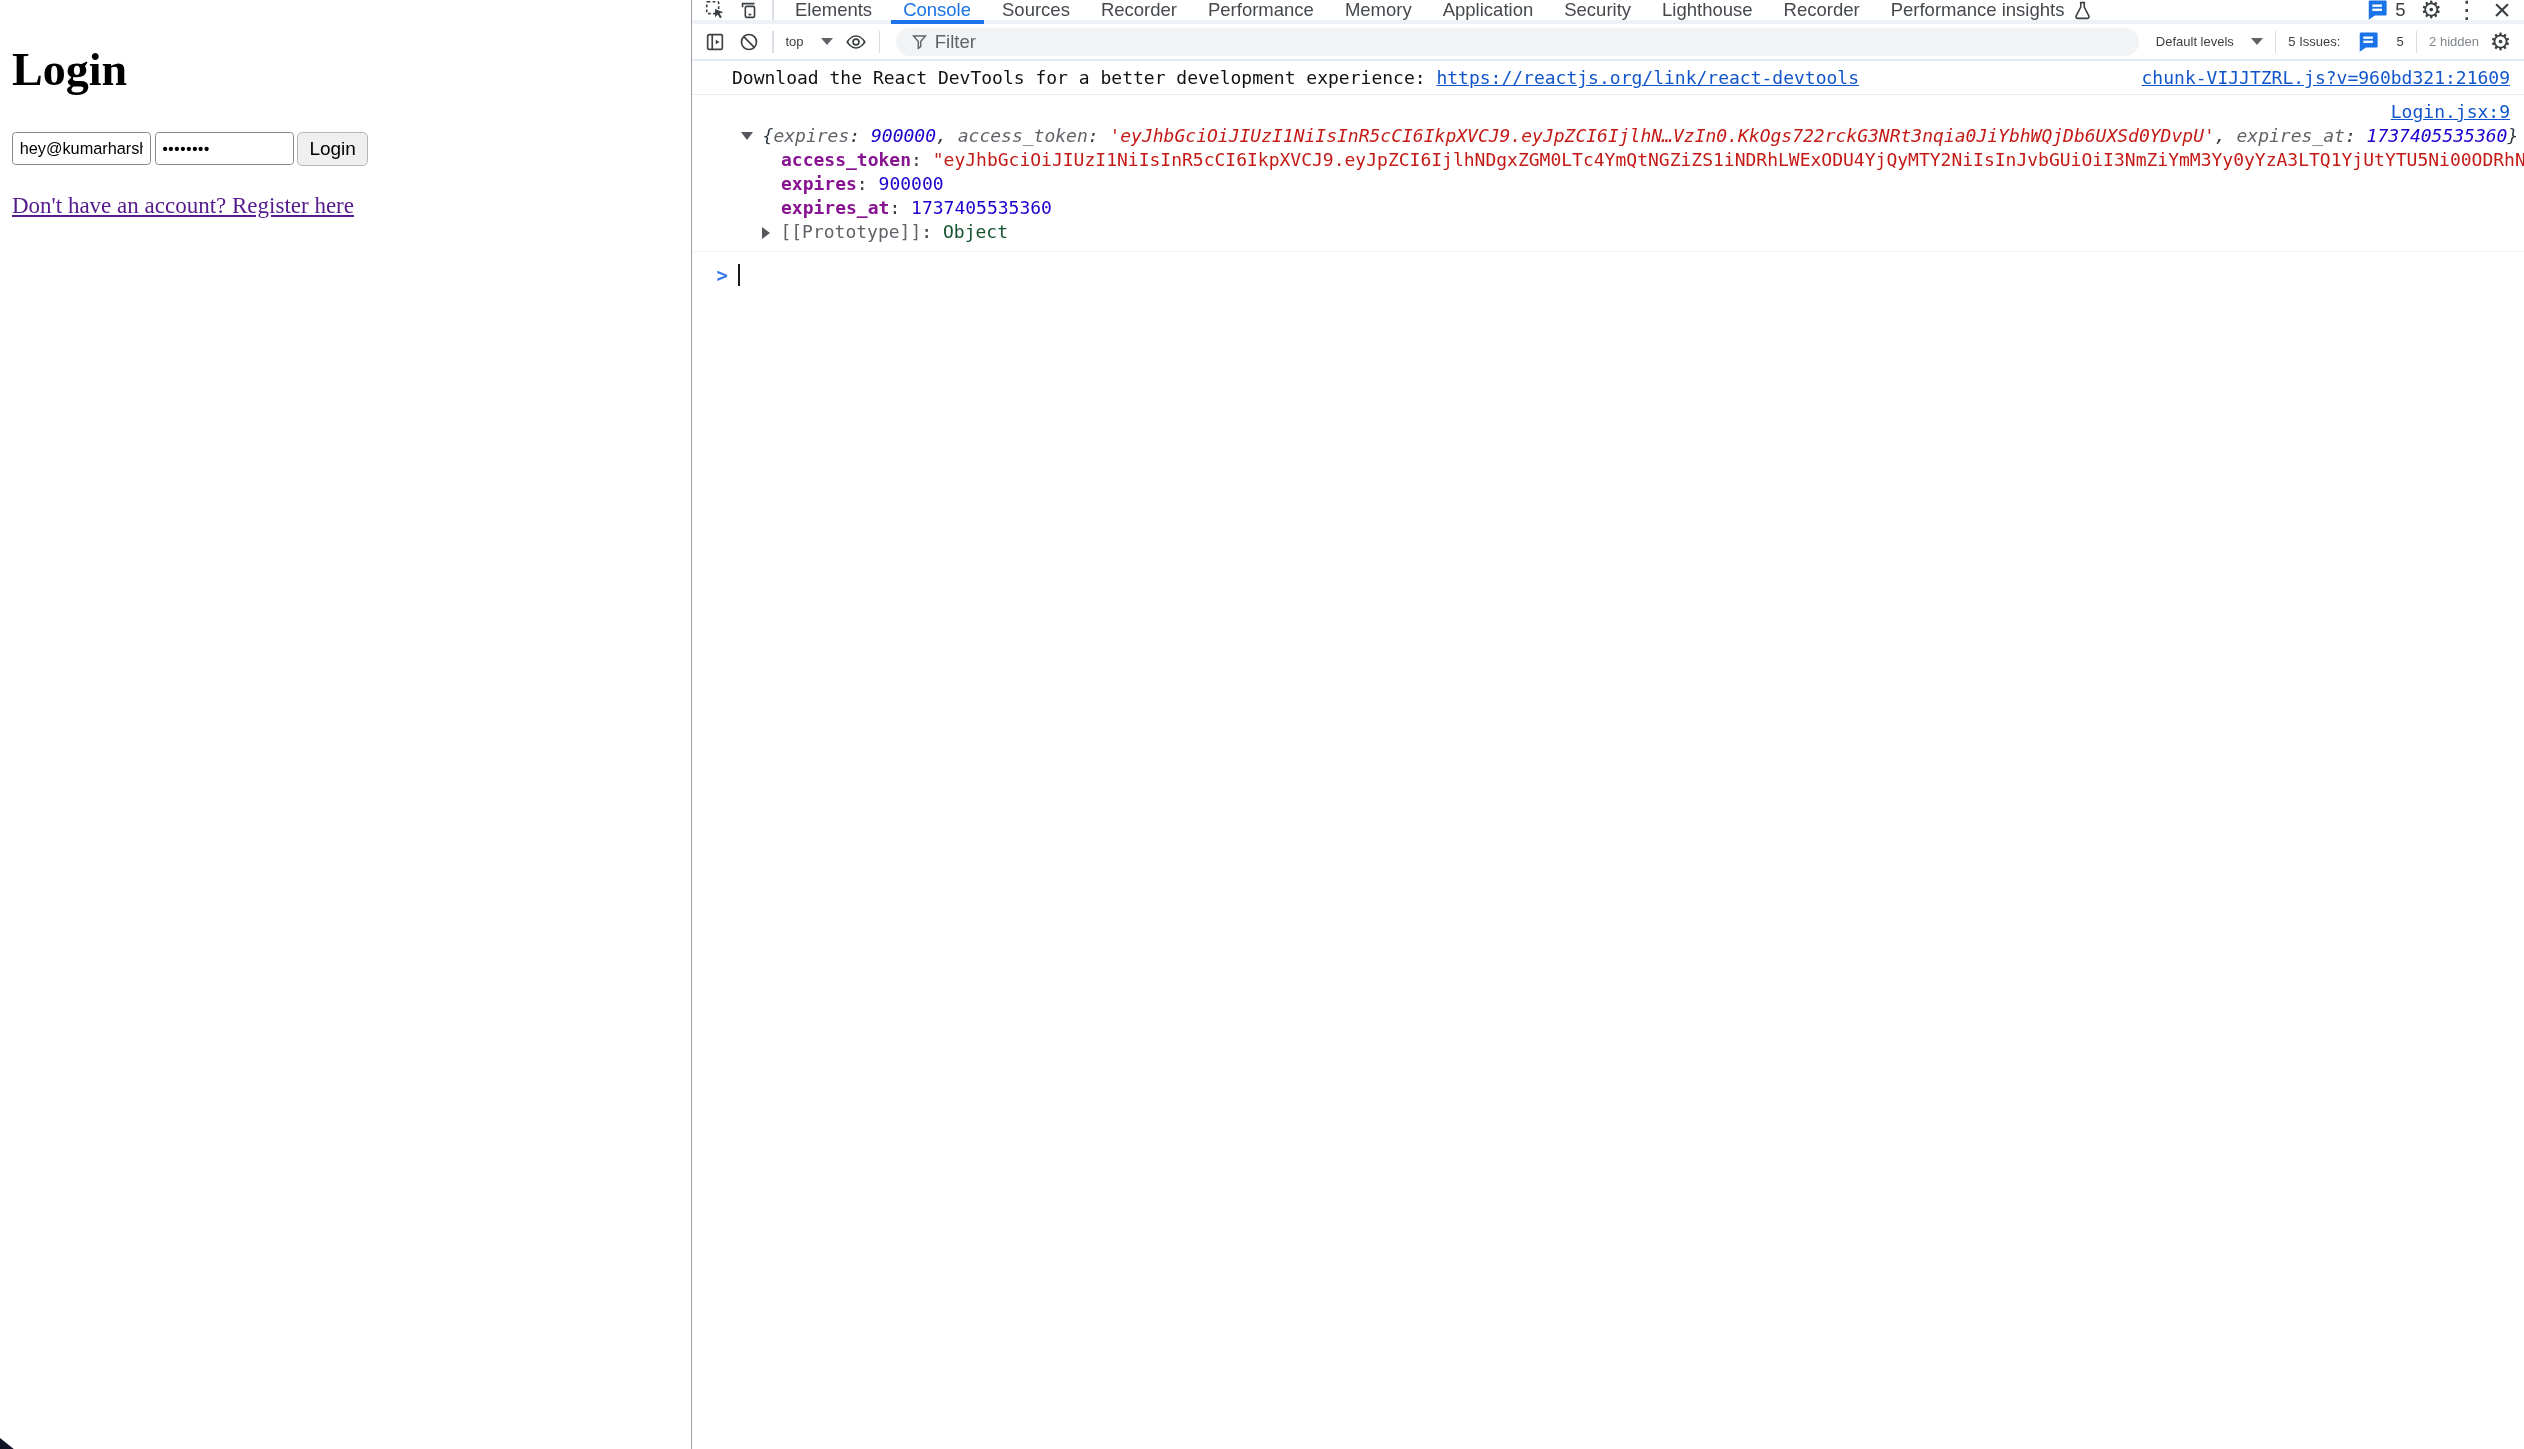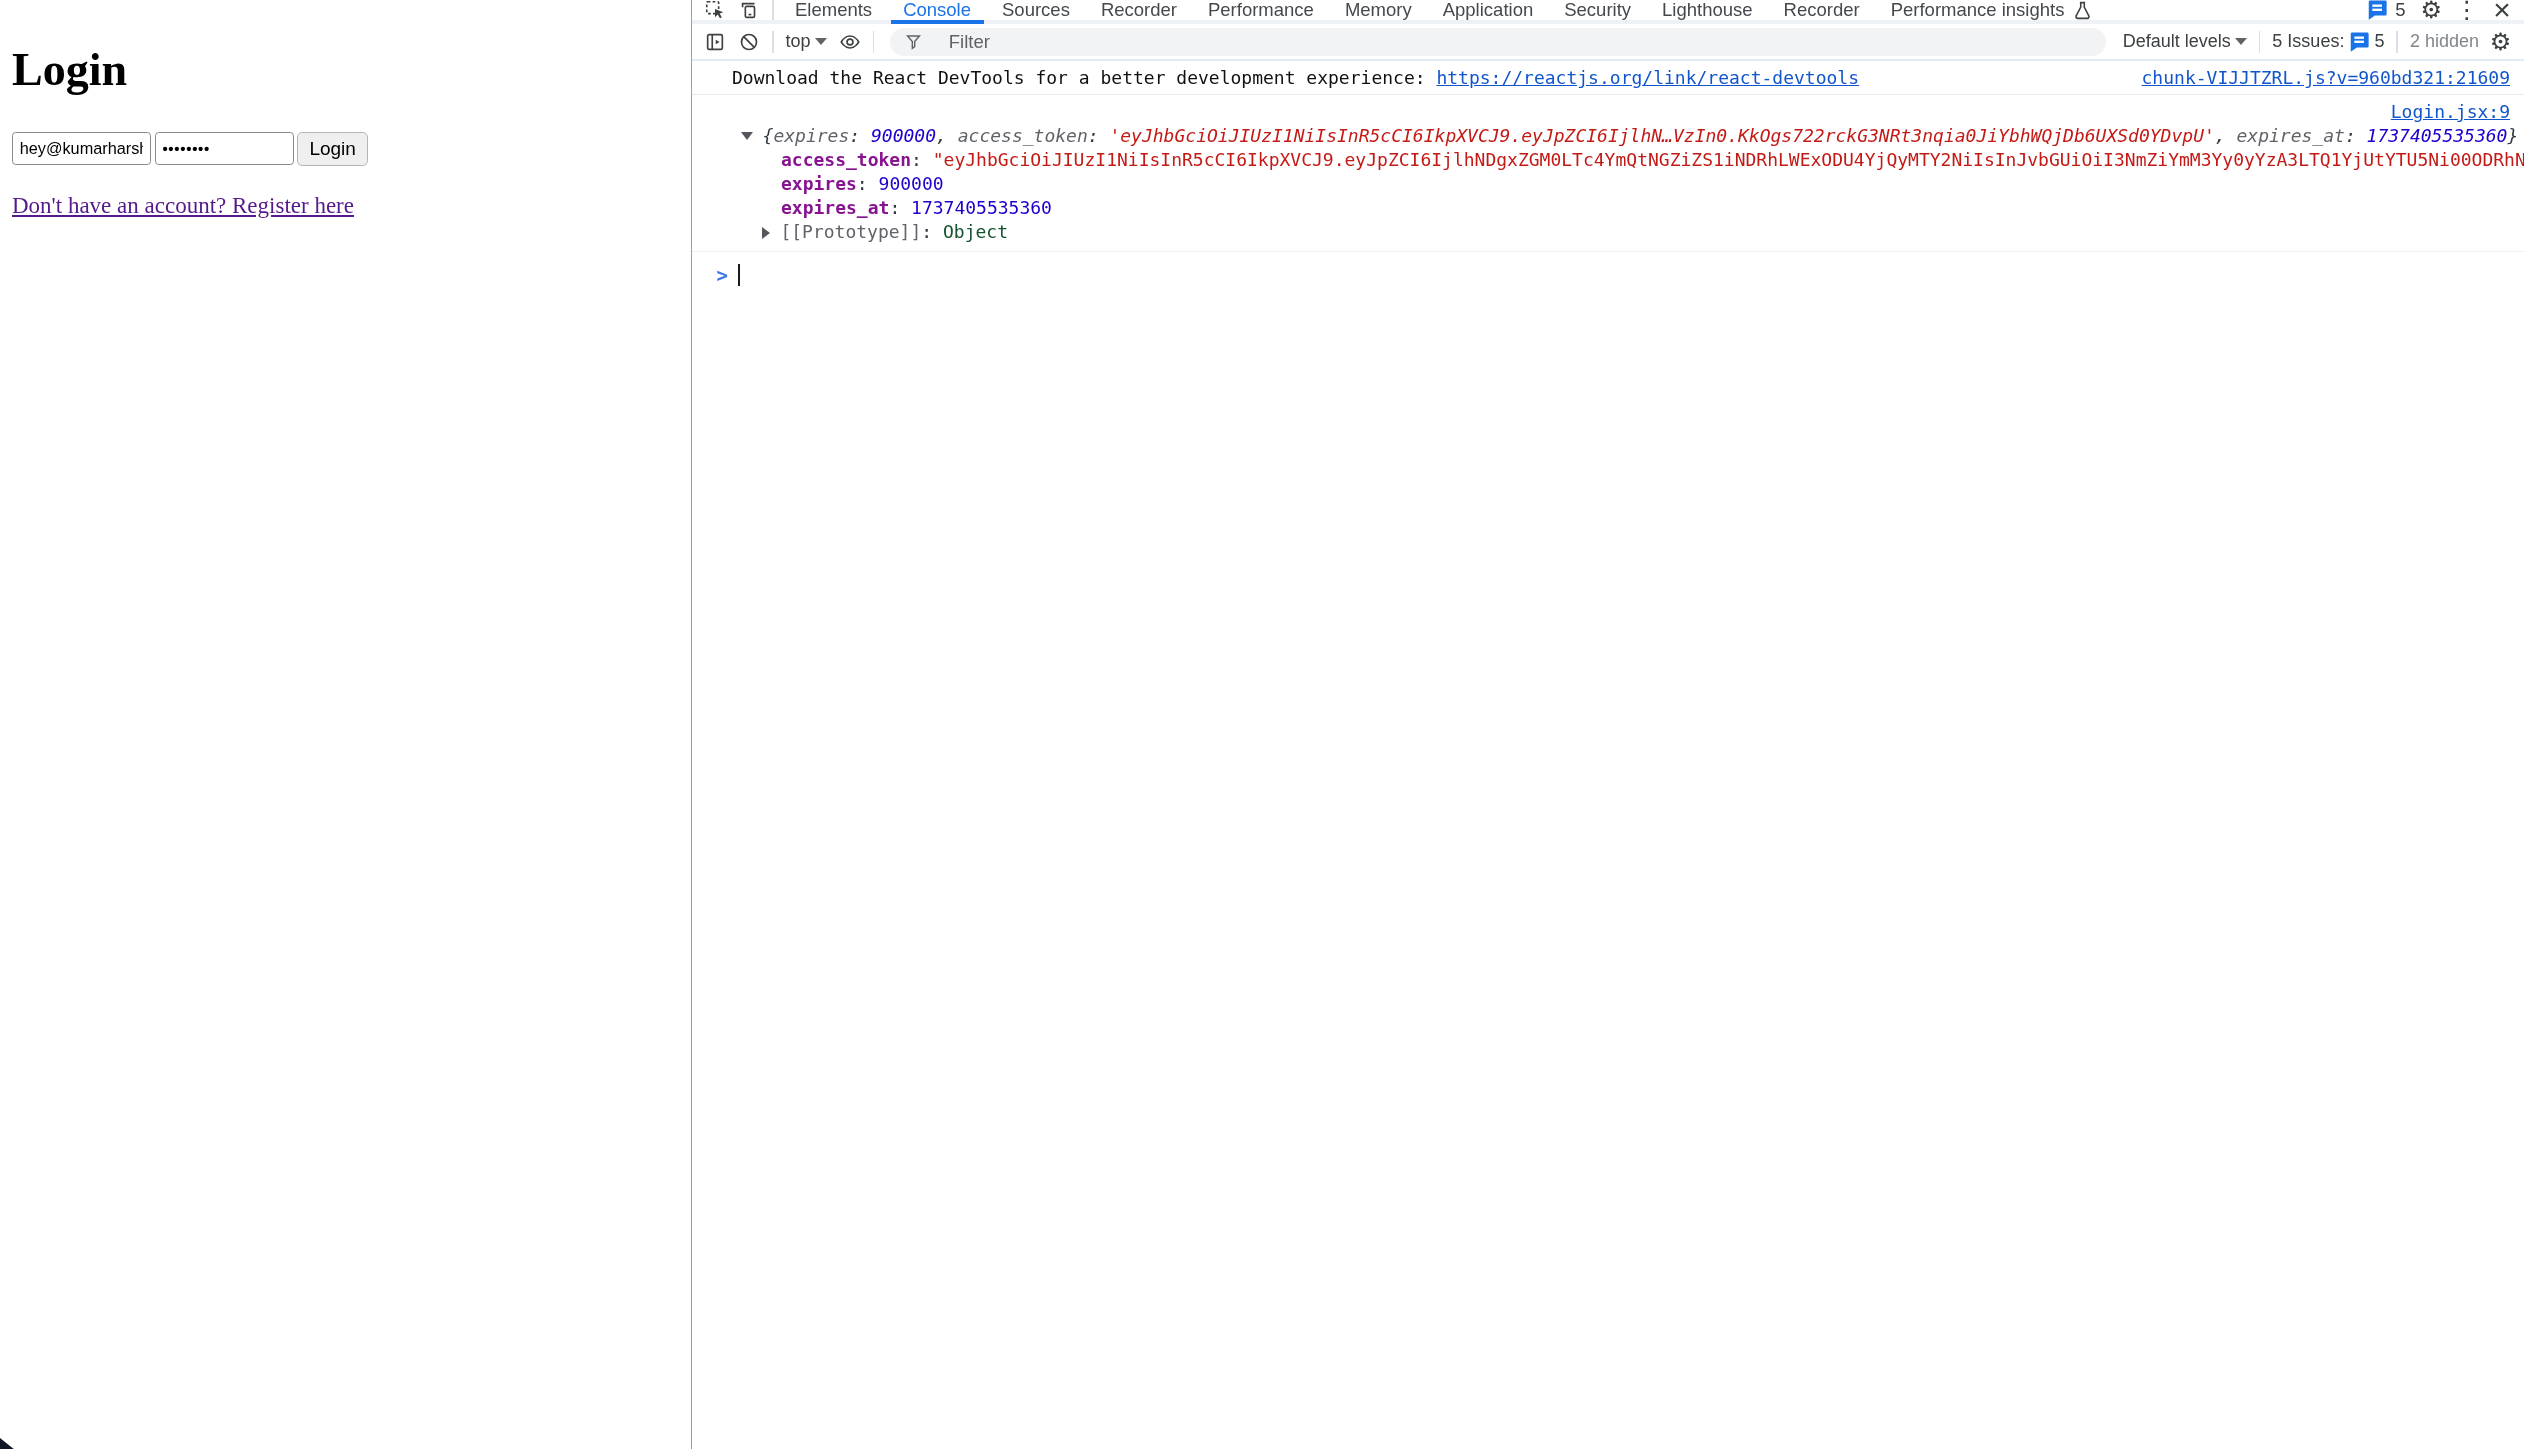--- a/index.html
+++ b/index.html
@@ -65,25 +65,25 @@
   .glyph-btn { font-size: 24px; color: #3c4043; width: 31px; height: 30px; display: flex; align-items: center; justify-content: center; cursor: pointer; }
   .glyph-btn.close { font-size: 30px; }
   .bubble-icon { width: 22px; height: 22px; }
 
   
   .toolbar {
     height: 37px; display: flex; align-items: center; padding: 0 9px 0 6px;
     border-bottom: 2.2px solid #e4ebf5; flex: none;
   }
   .toolbar .icon-btn { height: 33px; }
-  .tool-label { font-size: 18px; color: #3c4043; display: flex; align-items: center; gap: 4px; padding: 0 6px; white-space: nowrap; cursor: pointer; text-align: right; }
+  .tool-label { font-size: 13px; color: #3c4043; display: flex; align-items: center; gap: 17px; padding: 0 6px; white-space: nowrap; cursor: pointer; text-align: right; }
   .caret-down { width: 0; height: 0; border-left: 6px solid transparent; border-right: 6px solid transparent; border-top: 7.4px solid #5f6368; }
   .filter-pill {
     flex: 1; height: 28px; background: #f1f3f4; border-radius: 15px; margin: 0 10.4px;
-    display: flex; align-items: center; gap: 26px; padding: 0 13.3px; min-width: 148px;
+    display: flex; align-items: center; gap: 6px; padding: 0 13.3px; min-width: 148px;
   }
   .filter-pill svg { width: 19px; height: 19px; flex: none; }
   .filter-pill input {
     border: none; background: transparent; outline: none; flex: 1;
     font-family: "Liberation Sans", sans-serif; font-size: 18.5px; color: #3c4043;
   }
   .filter-pill input::placeholder { color: #5f6368; opacity: 1; }
   .muted { color: #80868b; }
 
   

